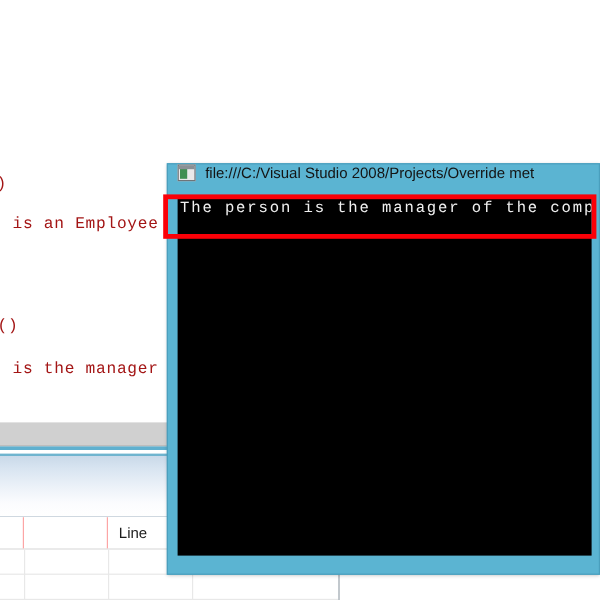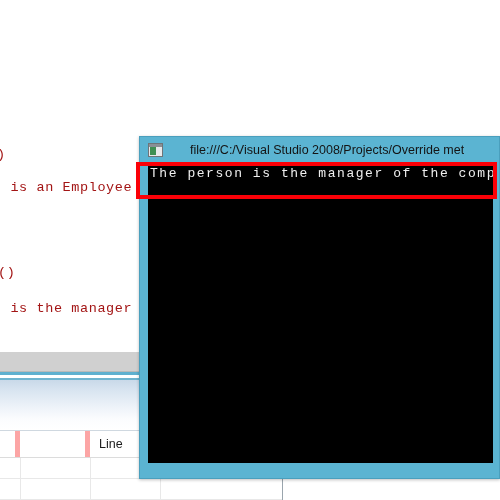--- a/index.html
+++ b/index.html
@@ -93,21 +93,21 @@
     background: #ffffff;
     border-bottom: 1px solid #dcdcdc;
   }
   .el-hcell {
     position: absolute;
     top: 0;
     height: 26px;
     line-height: 26px;
     font-size: 12.5px;
     color: #1b1b1b;
-    border-right: 5px solid #fca5a5;
+    border-right: 1px solid #fca5a5;
     box-sizing: border-box;
     padding-left: 9px;
     white-space: nowrap;
     overflow: hidden;
   }
   .el-hcell.h0 { left: 0px;   width: 20px; padding-left: 0; }
   .el-hcell.h1 { left: 20px;  width: 70px; }
   .el-hcell.h2 { left: 90px;  width: 70px; }
   .el-hcell.h3 { left: 160px; width: 122px; }
   .el-hcell.h4 { left: 282px; width: 2px; border-right: 1px solid #9aa5ad; }
@@ -144,24 +144,23 @@
     border: 1px solid #4a9fbd;
     box-sizing: border-box;
     box-shadow: 0 1px 3px rgba(0,0,0,0.25);
   }
   .console-titlebar {
     position: absolute;
     left: 0; top: 0;
     width: 100%;
     height: 26px;
     display: flex;
-    align-items: center;
+    align-items: flex-start;
     padding-left: 8px;
     box-sizing: border-box;
-    gap: 19px;
   }
   .console-icon {
     width: 15px;
     height: 14px;
     flex: 0 0 auto;
     background: #e9e9ea;
     border: 1px solid #6f7478;
     box-sizing: border-box;
     position: relative;
     margin-right: 8px;

